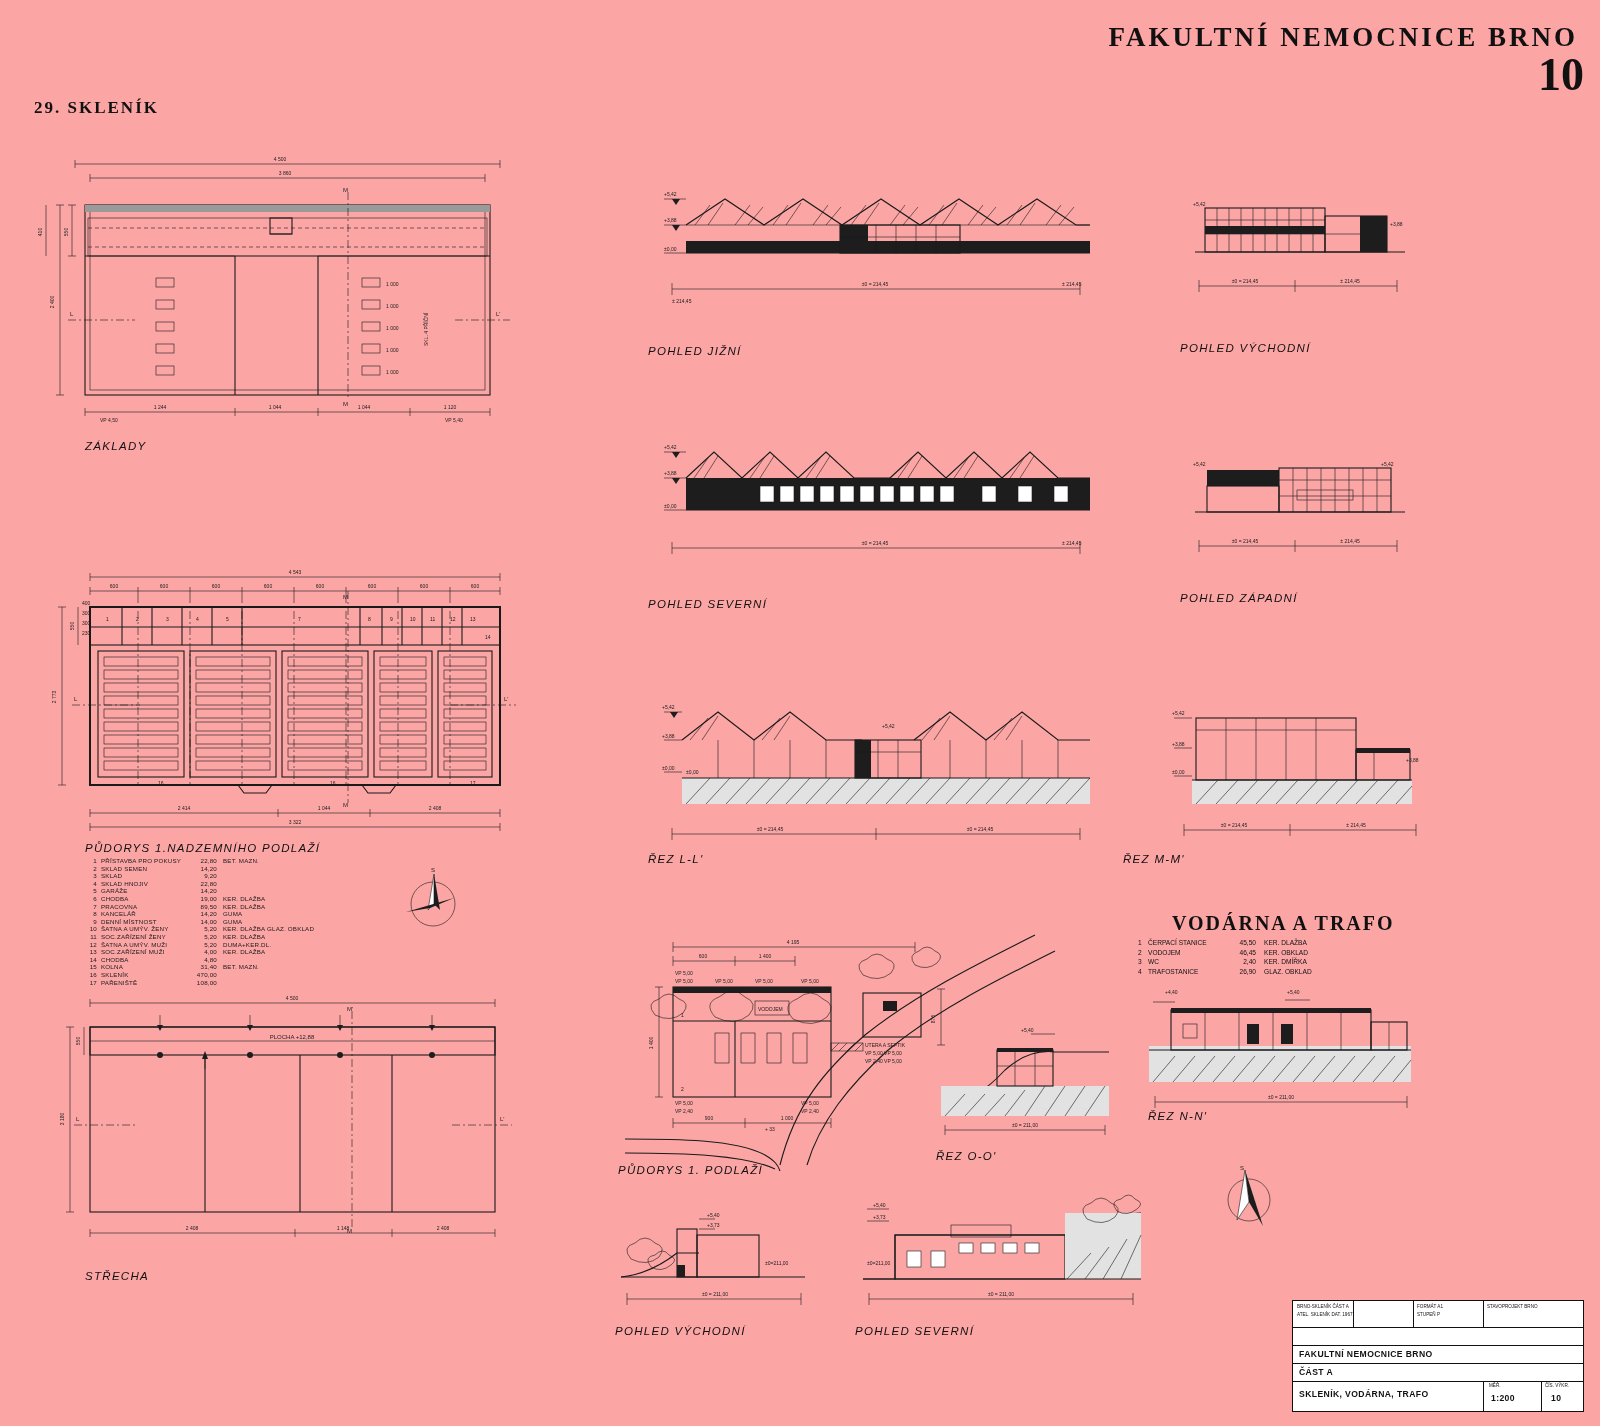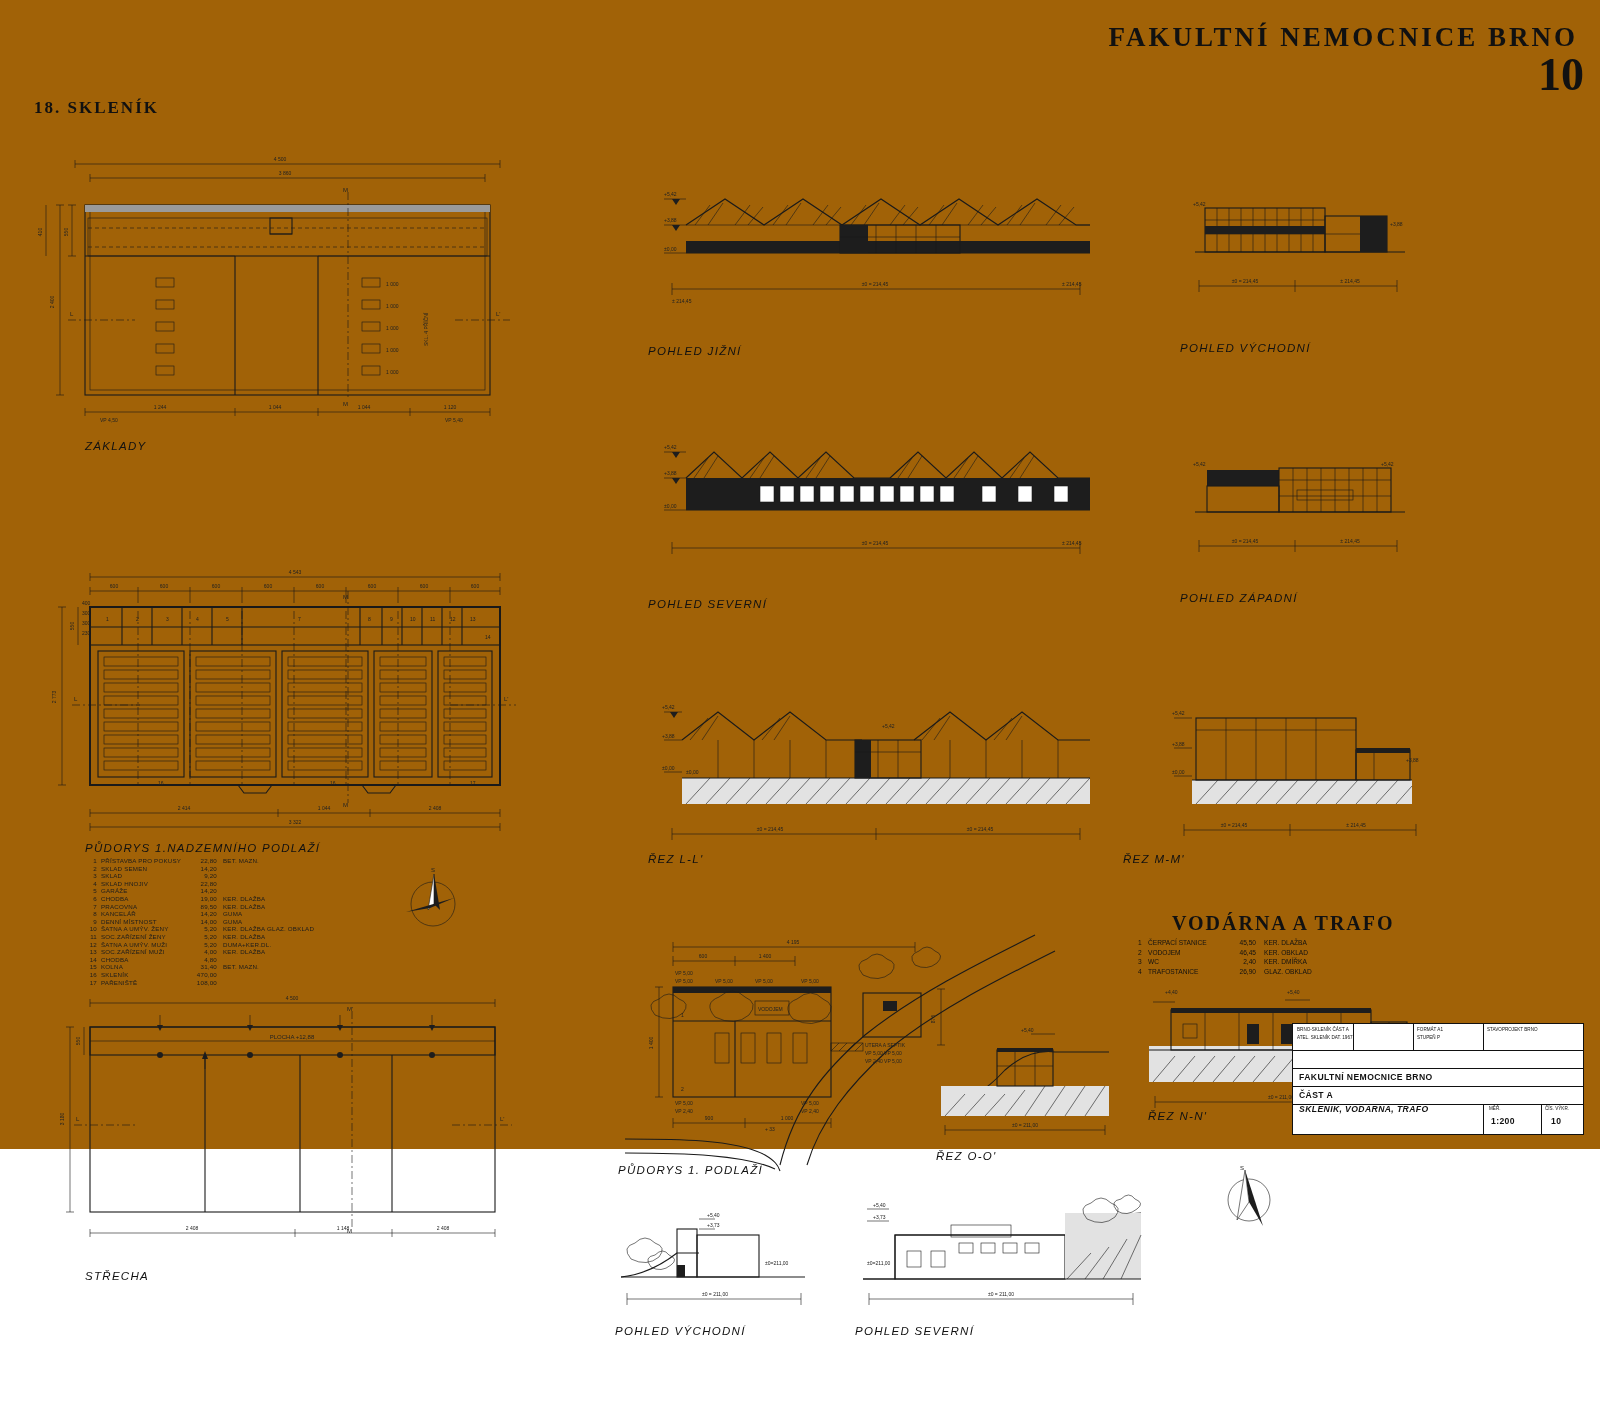--- a/index.html
+++ b/index.html
@@ -1,17 +1,17 @@
 <!DOCTYPE html>
 <html><head>
 <meta charset="utf-8">
 <style>
   html,body{margin:0;padding:0;background:#ffffff;}
   body{width:1600px;height:1426px;position:relative;font-family:"Liberation Sans",sans-serif;color:#111;overflow:hidden;}
-  .sheet{position:absolute;left:0;top:0;width:1600px;height:1149px;background:#a16207;}
+  .sheet{position:absolute;left:0;top:0;width:1600px;height:1426px;background:#fca5a5;}
 
   
   .hdr{position:absolute;right:22px;top:20px;text-align:right;}
   .hdr-l1,.hdr-l2{font-family:"Liberation Serif",serif;font-weight:bold;letter-spacing:3px;font-size:27px;line-height:34px;white-space:nowrap;}
   .hdr-num{position:absolute;right:16px;top:52px;font-family:"Liberation Serif",serif;font-weight:bold;font-size:46px;line-height:46px;}
   .hdr-l2 .sp{display:inline-block;width:60px;}
   .sheet-title{position:absolute;left:34px;top:98px;font-family:"Liberation Serif",serif;font-weight:bold;font-size:17px;letter-spacing:2px;}
 
   
   .cap{position:absolute;font-family:"Liberation Sans",sans-serif;font-style:italic;font-size:11.5px;letter-spacing:1.3px;color:#111;white-space:nowrap;}
@@ -59,21 +59,21 @@
 </style>
 </head>
 <body>
 
 <div class="sheet">
 
   <div class="hdr">
     <div class="hdr-l1">FAKULTNÍ NEMOCNICE BRNO</div>
   </div>
   <div class="hdr-num">10</div>
-  <div class="sheet-title">18.  SKLENÍK</div>
+  <div class="sheet-title">29.  SKLENÍK</div>
 
   <div class="blk" style="left:30px;top:150px;">
     <svg width="500" height="280" viewBox="0 0 500 280">
 
       <line class="ln thin" x1="45" y1="14" x2="470" y2="14"></line>
       <line class="ln thin" x1="45" y1="10" x2="45" y2="18"></line>
         <line class="ln thin" x1="470" y1="10" x2="470" y2="18"></line>
       <text class="dt" x="250" y="11" text-anchor="middle">4 500</text>
       <line class="ln thin" x1="60" y1="28" x2="455" y2="28"></line>
       <line class="ln thin" x1="60" y1="24" x2="60" y2="32"></line>
@@ -1055,20 +1055,20 @@
     <div class="c" style="left:120px;top:0;height:26px;"></div>
 
     <div class="t tiny" style="left:4px;top:3px;">BRNO-SKLENÍK  ČÁST A</div>
     <div class="t tiny" style="left:4px;top:11px;">ATEL. SKLENÍK  DAT. 1967</div>
     <div class="t tiny" style="left:124px;top:3px;">FORMÁT          A1</div>
     <div class="t tiny" style="left:124px;top:11px;">STUPEŇ          P</div>
     <div class="t tiny" style="left:194px;top:3px;">STAVOPROJEKT  BRNO</div>
 
     <div class="t b" style="left:6px;top:48px;">FAKULTNÍ NEMOCNICE BRNO</div>
     <div class="t b" style="left:6px;top:66px;">ČÁST A</div>
-    <div class="t b" style="left:6px;top:80px;font-style:italic;">SKLENÍK, VODÁRNA, TRAFO</div>
+    <div class="t b" style="left:6px;top:88px;">SKLENÍK, VODÁRNA, TRAFO</div>
     <div class="t tiny" style="left:196px;top:82px;">MĚŘ.</div>
     <div class="t tiny" style="left:252px;top:82px;">ČÍS. VÝKR.</div>
     <div class="t b" style="left:198px;top:92px;">1:200</div>
     <div class="t b" style="left:258px;top:92px;">10</div>
   </div>
 
 </div>
 
 </body></html>

